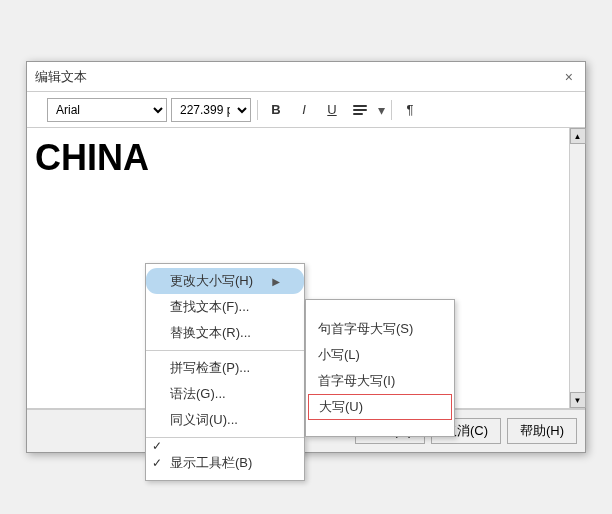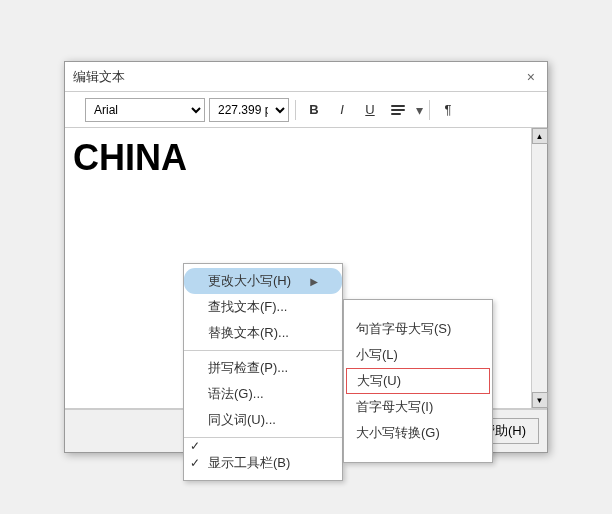--- a/index.html
+++ b/index.html
@@ -8,21 +8,21 @@
       font-size: 13px;
       background: #f0f0f0;
       display: flex;
       justify-content: center;
       align-items: center;
       width: 612px;
       height: 514px;
       overflow: hidden;
     }
     .dialog {
-      width: 484px;
+      width: 560px;
       background: #f0f0f0;
       border: 1px solid #999;
       box-shadow: 2px 2px 8px rgba(0,0,0,0.3);
       display: flex;
       flex-direction: column;
     }
     .title-bar {
       background: #fff;
       border-bottom: 1px solid #ccc;
       padding: 6px 8px;
@@ -332,31 +332,28 @@
           <div class="submenu">
 
             <div class="submenu-item">
               <span>句首字母大写(S)</span>
             </div>
 
             <div class="submenu-item">
               <span>小写(L)</span>
             </div>
 
+            <div class="submenu-item">
+              <span>首字母大写(I)</span>
+            </div>
+
             <div class="submenu-item selected">
               <span>大写(U)</span>
             </div>
 
-            <div class="submenu-item">
-              <span>首字母大写(I)</span>
-            </div>
-
-            <div class="submenu-item">
-              <span>大小写转换(G)</span>
-            </div>
 
           </div>
         </div>
       </div>
     </div>
 
     <div class="scrollbar-right">
       <div class="scrollbar-arrow">▲</div>
       <div style="flex:1;"></div>
       <div class="scrollbar-arrow">▼</div>

